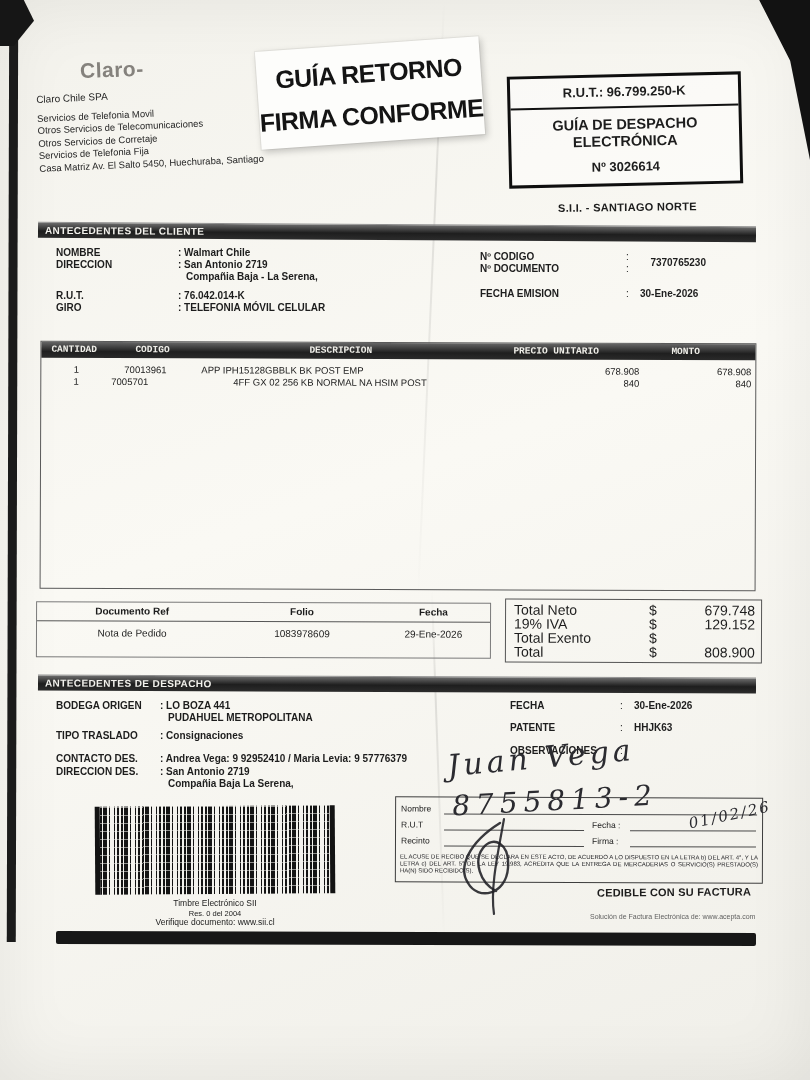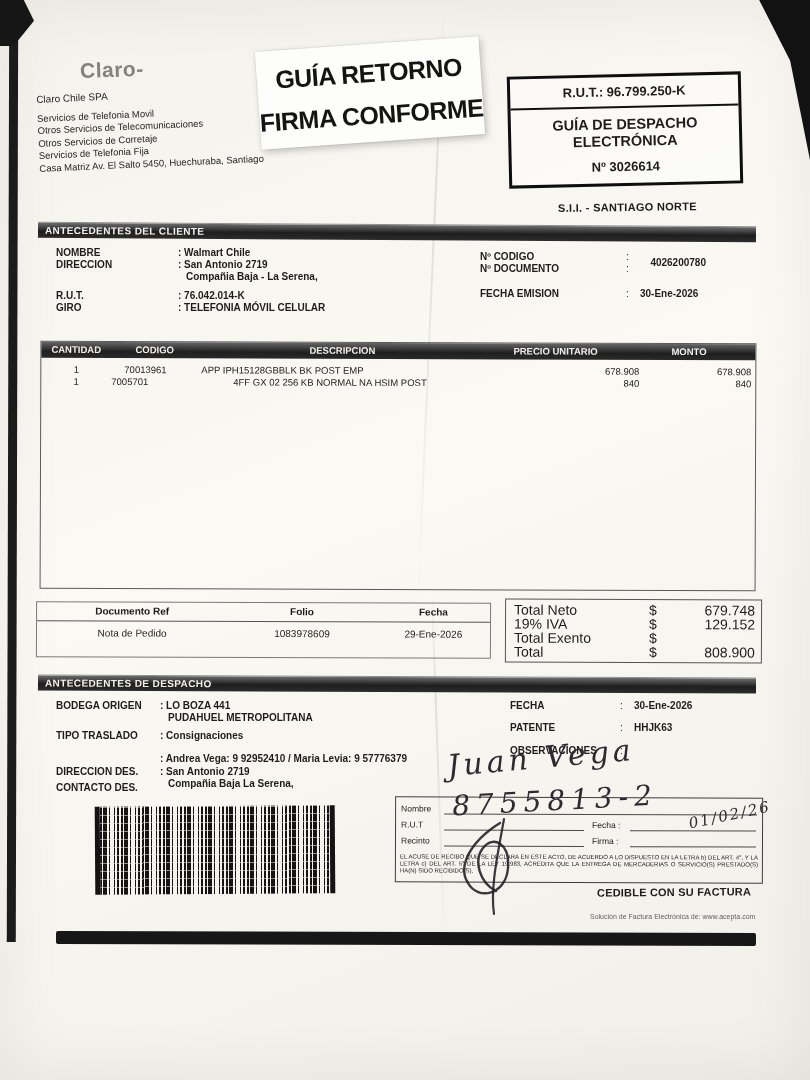--- a/index.html
+++ b/index.html
@@ -47,21 +47,21 @@
   .secbar{height:16px;background:linear-gradient(#6c6c6c,#1e1e1e 55%,#2c2c2c);color:#f2f1ec;
     font-size:10px;font-weight:bold;line-height:16px;padding-left:7px;letter-spacing:.4px;box-sizing:border-box;
     border-top:1px solid #909090;}
   .bar-cliente{left:38px;top:224px;width:718px;transform:rotate(.35deg);}
   .bar-despacho{left:38px;top:676px;width:718px;transform:rotate(.25deg);}
 
   
   .items-box{left:40px;top:342px;width:716px;height:248px;border:1px solid #5a5a5a;transform:rotate(.2deg);box-sizing:border-box;}
   .items-head{position:absolute;left:0;top:0;width:100%;height:16px;background:linear-gradient(#666,#1f1f1f 60%,#2a2a2a);
     color:#f0efe9;font-size:9.5px;font-weight:bold;line-height:16px;}
-  .items-head span{position:absolute;}
+  .items-head span{position:absolute;font-family:Liberation Mono, monospace;}
   .cell{position:absolute;font-size:9.5px;color:#222;}
 
   
   .ref-box{left:36px;top:602px;width:455px;height:56px;border:1px solid #7a7a7a;box-sizing:border-box;transform:rotate(.2deg);}
   .ref-head{display:flex;height:18px;border-bottom:1px solid #555;font-weight:bold;font-size:10px;line-height:18px;}
   .ref-row{display:flex;margin-top:6px;font-size:10px;}
   .rc1{width:42%;text-align:center;}.rc2{width:33%;text-align:center;}.rc3{width:25%;text-align:center;}
   .totals-box{left:505px;top:599px;width:257px;height:64px;border:1px solid #555;box-sizing:border-box;padding-top:3px;transform:rotate(.2deg);}
   .tot-row{display:flex;font-size:14px;line-height:14px;}
   .tot-label{flex:1;padding-left:8px;}
@@ -144,21 +144,21 @@
   <span class="abs t10 b" style="left:186px;top:271px;">Compañia Baja -  La Serena,</span>
   <span class="abs t10 b" style="left:178px;top:290px;">: 76.042.014-K</span>
   <span class="abs t10 b" style="left:178px;top:302px;">: TELEFONIA MÓVIL CELULAR</span>
 
   <span class="abs t10 b" style="left:480px;top:251px;">Nº CODIGO</span>
   <span class="abs t10 b" style="left:480px;top:263px;">Nº DOCUMENTO</span>
   <span class="abs t10 b" style="left:480px;top:288px;">FECHA EMISION</span>
   <span class="abs t10" style="left:626px;top:251px;">:</span>
   <span class="abs t10" style="left:626px;top:263px;">:</span>
   <span class="abs t10" style="left:626px;top:288px;">:</span>
-  <span class="abs t10 b ra" style="left:628px;top:257px;width:78px;">4026200780</span>
+  <span class="abs t10 b ra" style="left:628px;top:257px;width:78px;">7370765230</span>
   <span class="abs t10 b" style="left:640px;top:288px;">30-Ene-2026</span>
 
   <div class="abs items-box">
     <div class="items-head">
       <span style="left:10px;">CANTIDAD</span>
       <span style="left:94px;">CODIGO</span>
       <span style="left:268px;">DESCRIPCION</span>
       <span style="left:472px;">PRECIO UNITARIO</span>
       <span style="left:630px;">MONTO</span>
     </div>
@@ -213,21 +213,21 @@
 
   <div class="abs secbar bar-despacho">ANTECEDENTES DE DESPACHO</div>
 
   <span class="abs t10 b" style="left:56px;top:700px;">BODEGA ORIGEN</span>
   <span class="abs t10 b" style="left:160px;top:700px;">: LO BOZA 441</span>
   <span class="abs t10 b" style="left:168px;top:712px;">PUDAHUEL  METROPOLITANA</span>
 
   <span class="abs t10 b" style="left:56px;top:730px;">TIPO TRASLADO</span>
   <span class="abs t10 b" style="left:160px;top:730px;">: Consignaciones</span>
 
-  <span class="abs t10 b" style="left:56px;top:753px;margin-top:29px;">CONTACTO DES.</span>
+  <span class="abs t10 b" style="left:56px;top:753px;">CONTACTO DES.</span>
   <span class="abs t10 b" style="left:160px;top:753px;">: Andrea Vega: 9 92952410 / Maria Levia: 9 57776379</span>
 
   <span class="abs t10 b" style="left:56px;top:766px;">DIRECCION DES.</span>
   <span class="abs t10 b" style="left:160px;top:766px;">: San Antonio 2719</span>
   <span class="abs t10 b" style="left:168px;top:778px;">Compañia Baja   La Serena,</span>
 
   <span class="abs t10 b" style="left:510px;top:700px;">FECHA</span>
   <span class="abs t10" style="left:620px;top:700px;">:</span>
   <span class="abs t10 b" style="left:634px;top:700px;">30-Ene-2026</span>
 
@@ -257,16 +257,21 @@
   <div class="abs hw hw-rut">8755813-2</div>
   <div class="abs hw hw-date">01/02/26</div>
   <div class="abs hw-sign">
     <svg width="120" height="105" viewBox="0 0 120 105">
       <path d="M62,10 C30,30 20,55 30,70 C40,88 68,82 70,55 C72,30 55,22 45,35 C35,48 42,70 58,78" fill="none" stroke="#1f1f24" stroke-width="2.4" stroke-linecap="round" opacity=".88"></path>
       <path d="M66,6 C60,40 52,75 56,101" fill="none" stroke="#1f1f24" stroke-width="2.2" stroke-linecap="round" opacity=".88"></path>
     </svg>
   </div>
 
   <div class="abs barcode"></div>
+  <div class="abs timbre">
+    <div class="l1">Timbre Electrónico SII</div>
+    <div class="l2">Res. 0 del 2004</div>
+    <div class="l3">Verifique documento: www.sii.cl</div>
+  </div>
 
   <div class="abs acepta">Solución de Factura Electrónica de: www.acepta.com</div>
 
 </div>
 
 </body></html>

